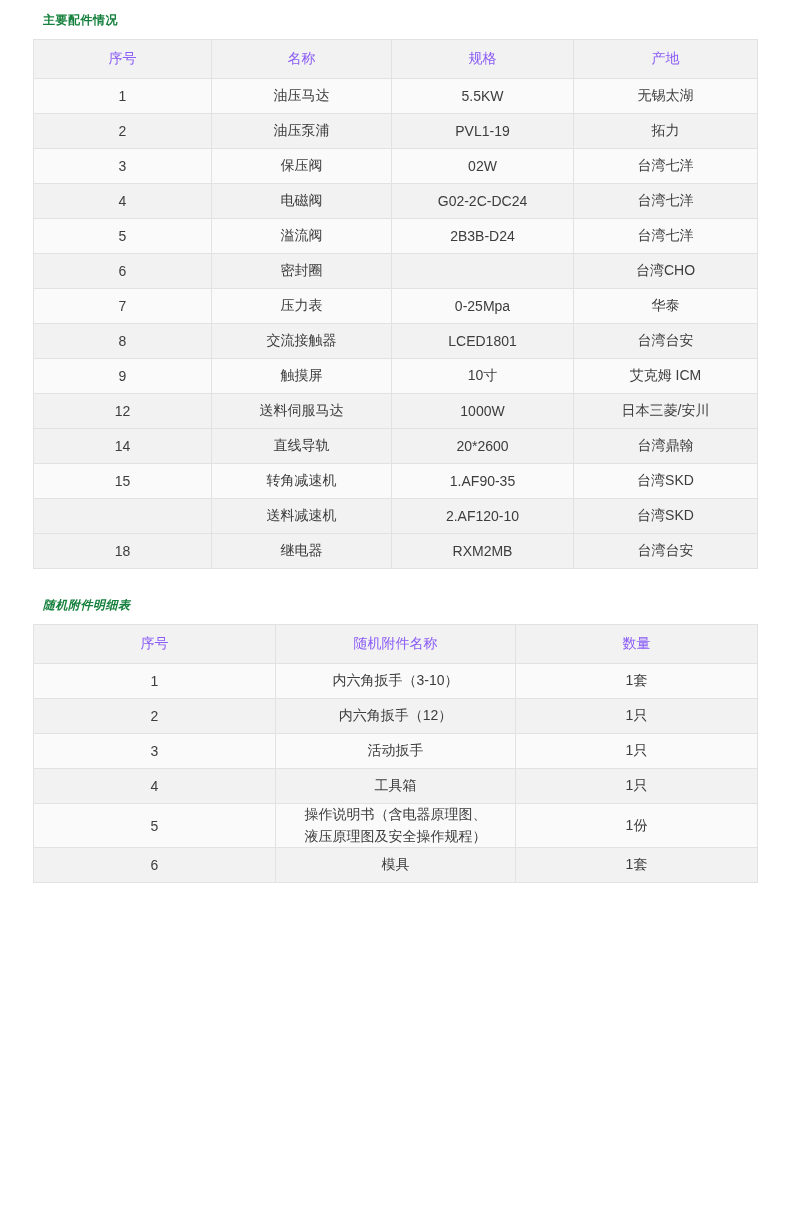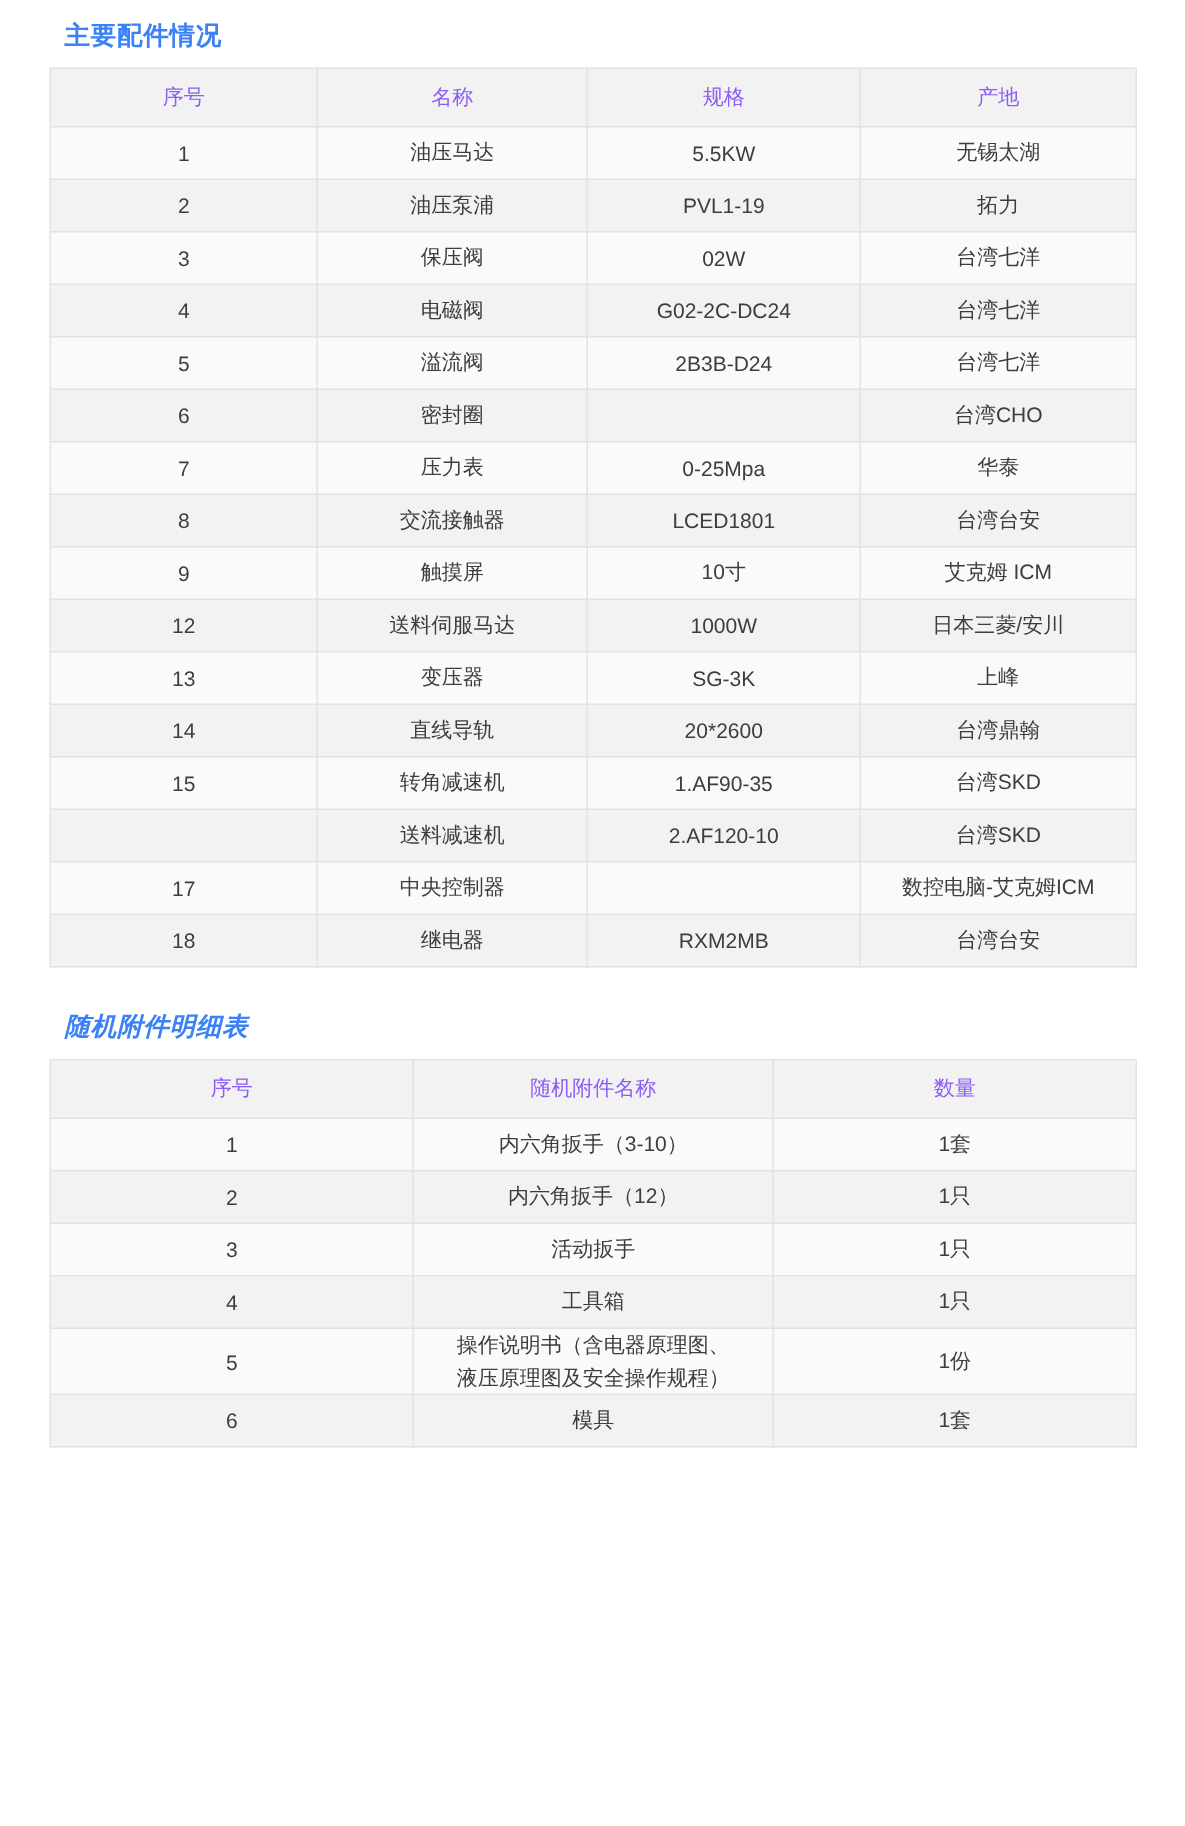--- a/index.html
+++ b/index.html
@@ -13,23 +13,23 @@
     font-family: "Liberation Sans", "DejaVu Sans", sans-serif;
     color: #3a3a3a;
     -webkit-font-smoothing: antialiased;
   }
   .page {
     width: 790px;
     box-sizing: border-box;
     padding: 0 33px;
   }
   .section-title {
-    font-size: 17px;
+    font-size: 12px;
     font-weight: bold;
-    color: #3b82f6;
+    color: #15803d;
     letter-spacing: 0.5px;
     margin: 0;
     padding: 12px 0 10px 10px;
   }
   .section-title.second {
     padding-top: 28px;
     font-style: italic;
   }
   table.grid {
     border-collapse: collapse;
@@ -153,49 +153,37 @@
           <td>触摸屏</td>
           <td>10寸</td>
           <td>艾克姆 ICM</td>
         </tr>
         <tr class="even">
           <td>12</td>
           <td>送料伺服马达</td>
           <td>1000W</td>
           <td>日本三菱/安川</td>
         </tr>
-        <tr class="odd">
-          <td>13</td>
-          <td>变压器</td>
-          <td>SG-3K</td>
-          <td>上峰</td>
-        </tr>
         <tr class="even">
           <td>14</td>
           <td>直线导轨</td>
           <td>20*2600</td>
           <td>台湾鼎翰</td>
         </tr>
         <tr class="odd">
           <td>15</td>
           <td>转角减速机</td>
           <td>1.AF90-35</td>
           <td>台湾SKD</td>
         </tr>
         <tr class="even">
           <td></td>
           <td>送料减速机</td>
           <td>2.AF120-10</td>
           <td>台湾SKD</td>
-        </tr>
-        <tr class="odd">
-          <td>17</td>
-          <td>中央控制器</td>
-          <td></td>
-          <td>数控电脑-艾克姆ICM</td>
         </tr>
         <tr class="even">
           <td>18</td>
           <td>继电器</td>
           <td>RXM2MB</td>
           <td>台湾台安</td>
         </tr>
       </tbody>
   </table>
 

